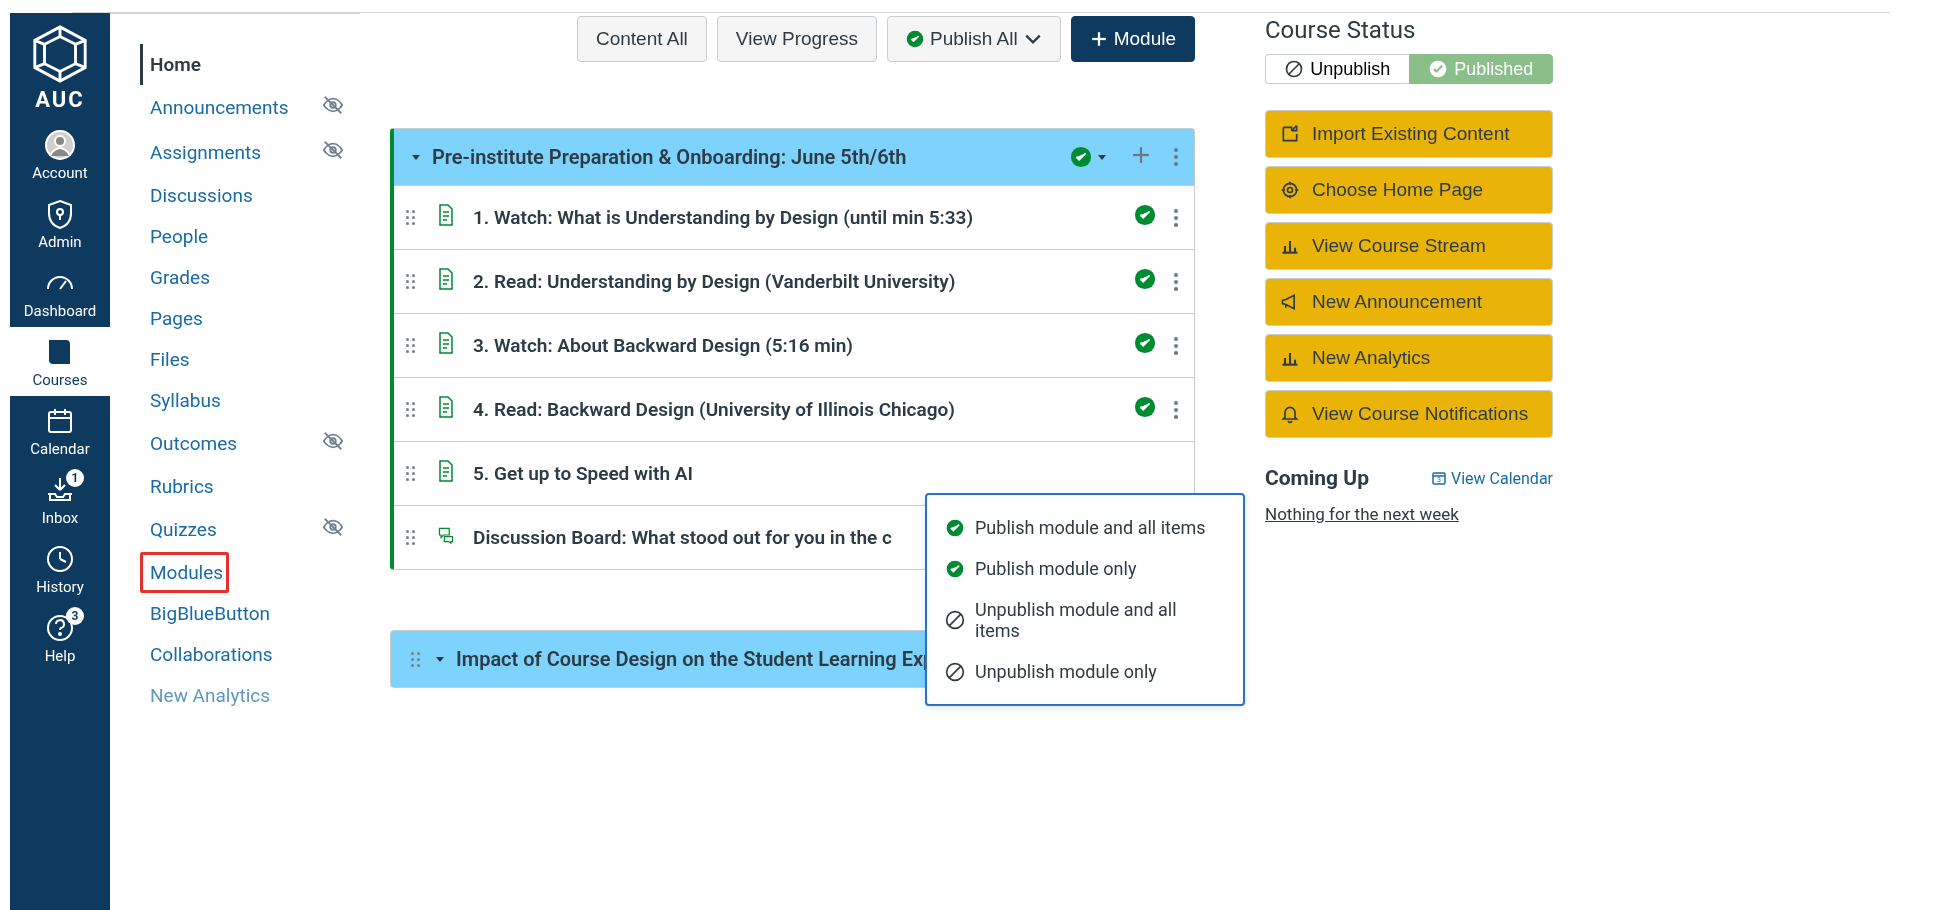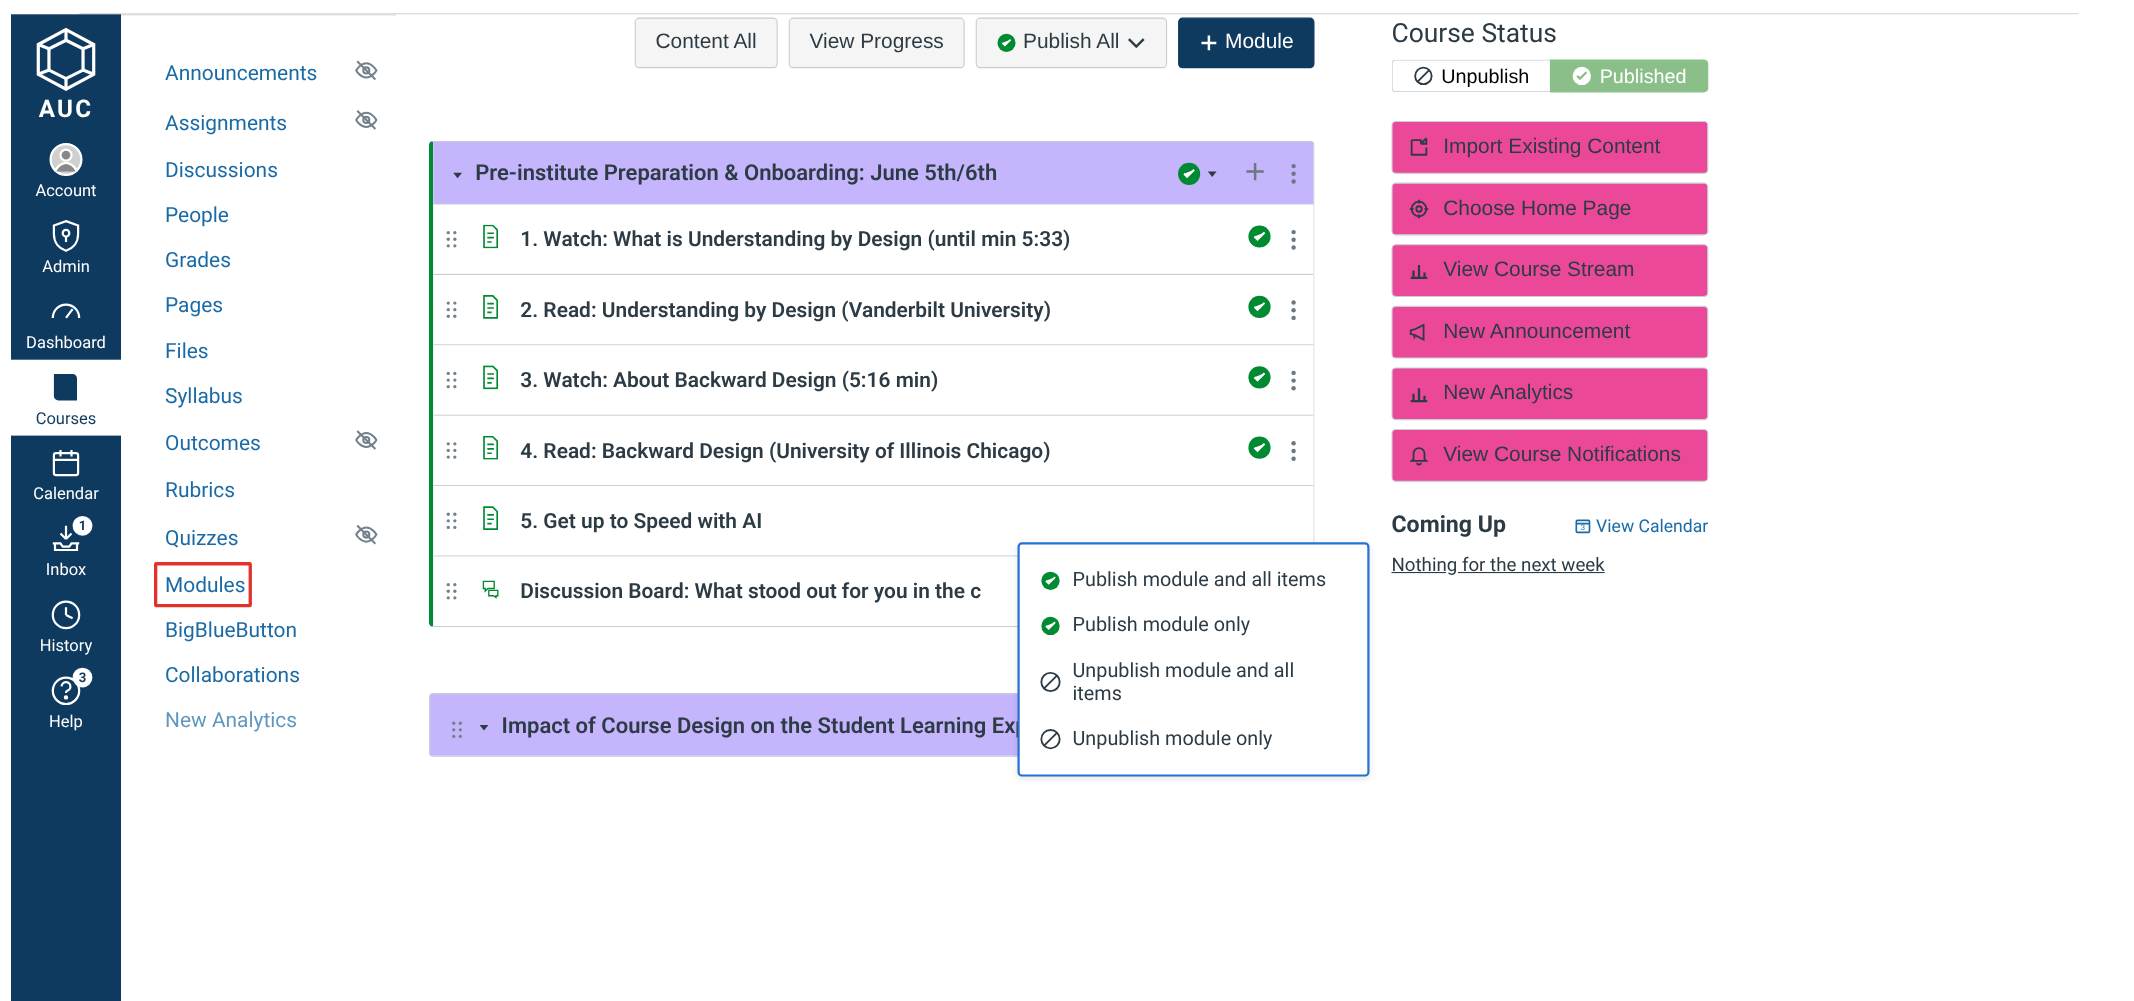--- a/index.html
+++ b/index.html
@@ -141,22 +141,22 @@
   
   .module {
     border: 1px solid #c7cdd1;
     border-radius: 4px;
     margin-bottom: 60px;
     position: relative;
   }
   .module.published { border-left: 4px solid #008a32; }
   .module-header {
     display: flex;
-    align-items: flex-end;
-    background: #c4b5fd;
+    align-items: center;
+    background: #7dd3fc;
     border-bottom: 1px solid #c7cdd1;
     padding: 16px 10px 16px 16px;
     gap: 10px;
   }
   .module-header .collapse-caret svg { width: 12px; height: 12px; color: #2d3b45; }
   .module-header .title { font-size: 20px; font-weight: 600; flex: 1; }
   .module-header .right-ctrls { display: flex; align-items: center; gap: 24px; margin-right: 6px; }
   .module-header .right-ctrls .plus svg { width: 18px; height: 18px; color: #6a7883; }
   .module-header .right-ctrls .kebab { display: flex; flex-direction: column; gap: 3px; }
   .module-header .right-ctrls .kebab span { width: 4px; height: 4px; border-radius: 50%; background: #6a7883; }
@@ -237,21 +237,21 @@
   .pub-toggle .pt-btn svg { width: 20px; height: 20px; }
 
   .side-actions .sa-btn {
     display: flex;
     align-items: center;
     gap: 12px;
     width: 100%;
     height: 48px;
     padding: 0 14px;
     border: 1px solid #c7cdd1;
-    background: #ec4899;
+    background: #eab308;
     border-radius: 4px;
     font-size: 19px;
     color: #2d3b45;
     cursor: pointer;
     margin-bottom: 8px;
   }
   .side-actions .sa-btn svg { width: 20px; height: 20px; }
 
   .coming-up { display: flex; justify-content: space-between; align-items: center; margin-top: 28px; }
   .coming-up h3 { font-size: 21px; font-weight: 700; margin: 0; }
@@ -359,20 +359,23 @@
       <circle cx="16" cy="16" r="12"></circle>
       <path d="M12 12a4 4 0 1 1 5 4c-1 .4-1 1-1 2"></path>
         <circle cx="16" cy="22" r="1" fill="#fff"></circle>
     </svg>
     <span class="gn-badge">3</span>
     <span>Help</span>
   </div>
 </nav>
 
 <nav class="course-nav">
+  <div class="cn-item cn-home">
+    <span class="label">Home</span>
+  </div>
   <div class="cn-item">
     <span class="label">Announcements</span>
     <span class="hidden-icon">
       <svg viewBox="0 0 24 24" fill="none" stroke="currentColor" stroke-width="2">
           <path d="M2 12s4-7 10-7 10 7 10 7-4 7-10 7S2 12 2 12z"></path>
           <circle cx="12" cy="12" r="3"></circle>
           <line x1="3" y1="3" x2="21" y2="21"></line>
         </svg>
     </span>
   </div>

